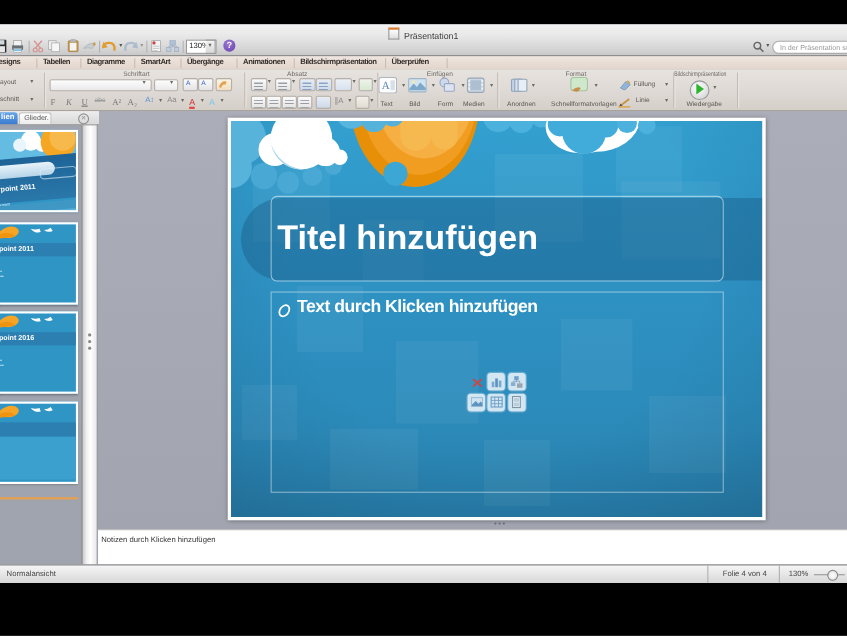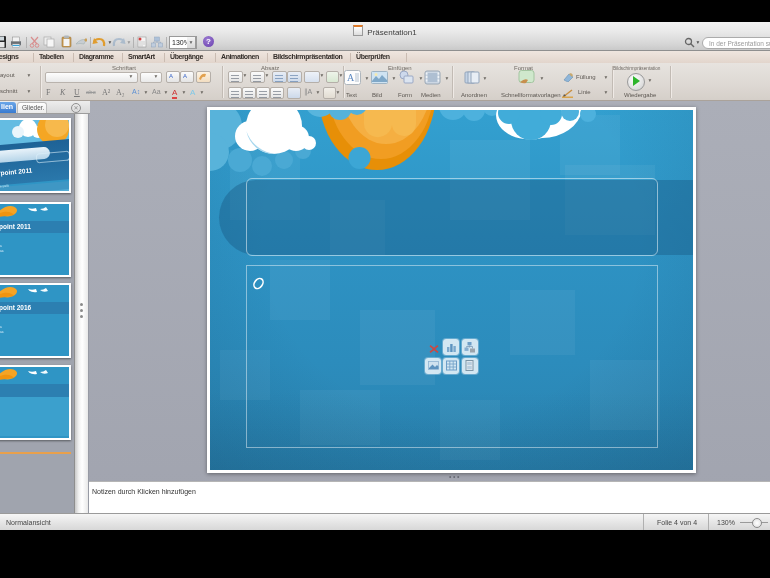--- a/index.html
+++ b/index.html
@@ -400,25 +400,27 @@
         <circle cx="341" cy="4" r="11" fill="#41acd9"></circle>
 
         <circle cx="360" cy="2" r="9" fill="#4db1dd"></circle>
         <circle cx="378" cy="4" r="8" fill="#4db1dd"></circle>
       </svg>
 
       <div style="position:absolute;left:9px;top:70px;width:474px;height:75px;border-radius:38px 0 0 38px;
            background:rgba(24,88,130,0.42);"></div>
 
       <div style="position:absolute;left:36px;top:68px;width:412px;height:78px;border:1px solid rgba(255,255,255,0.5);border-radius:6px;box-sizing:border-box;"></div>
+      <div style="position:absolute;left:42px;top:88px;font-size:31px;font-weight:bold;color:#fff;letter-spacing:0px;">Titel hinzufügen</div>
 
       <div style="position:absolute;left:36px;top:155px;width:412px;height:183px;border:1px solid rgba(255,255,255,0.45);box-sizing:border-box;"></div>
       <div style="position:absolute;left:42px;top:166px;width:13px;height:13px;"><svg width="13" height="13">
             <ellipse cx="6.5" cy="6.5" rx="4" ry="5.5" fill="none" stroke="#fff" stroke-width="1.6" transform="rotate(35 6.5 6.5)"></ellipse>
           </svg></div>
+      <div style="position:absolute;left:60px;top:161px;font-size:16px;letter-spacing:-0.45px;font-weight:bold;color:#fff;">Text durch Klicken hinzufügen</div>
 
       <div class="ph" style="left:233px;top:229px;">
           <svg width="13" height="13" viewBox="0 0 13 13">
             <rect x="2" y="6" width="2.4" height="5" fill="#7aa8cc"></rect>
             <rect x="5.2" y="3" width="2.4" height="8" fill="#5d93bf"></rect>
             <rect x="8.4" y="5" width="2.4" height="6" fill="#7aa8cc"></rect>
           </svg>
         </div>
       <div class="ph" style="left:251.5px;top:229px;">
           <svg width="13" height="13" viewBox="0 0 13 13">

